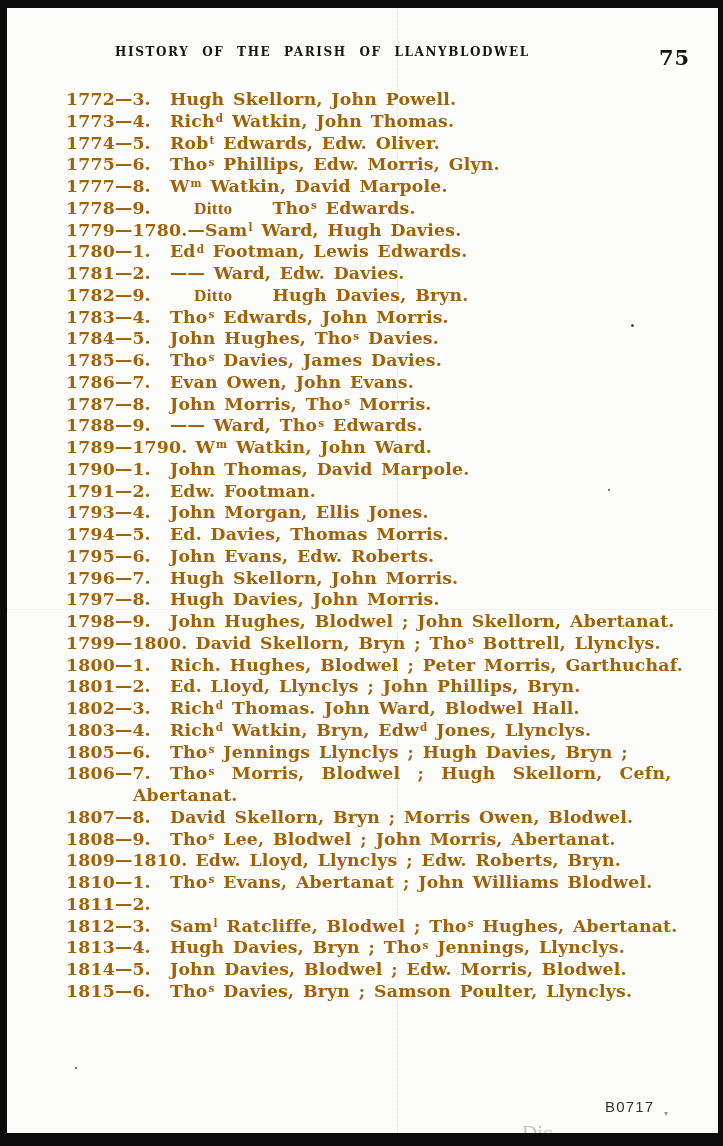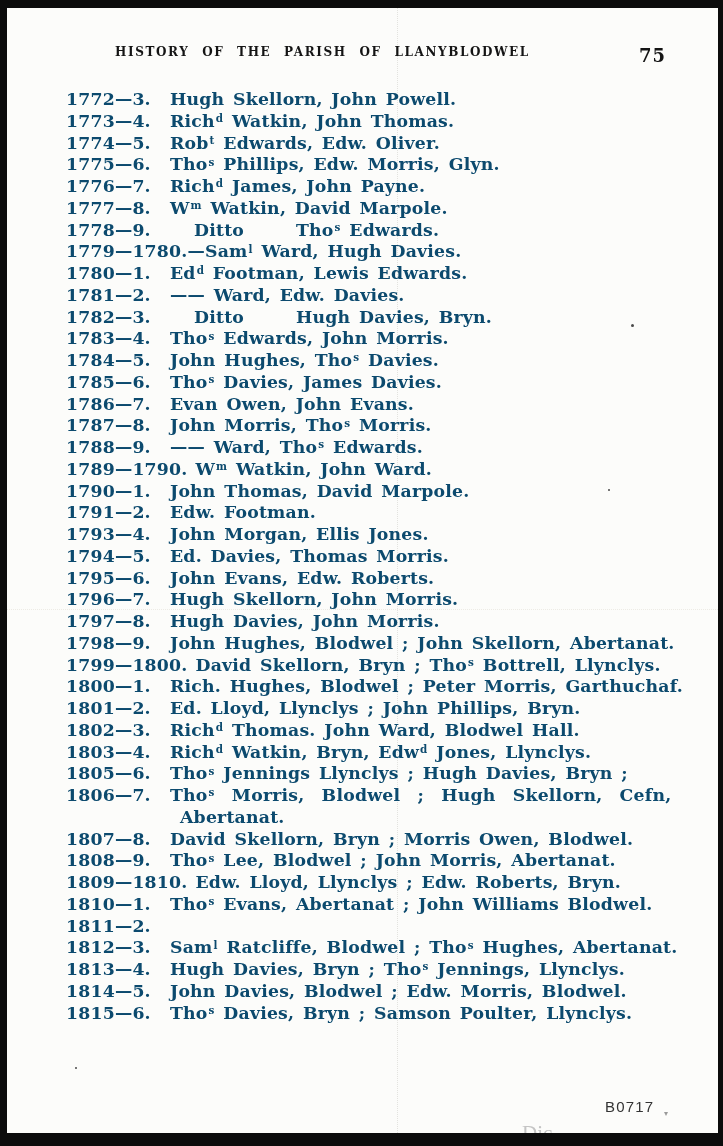--- a/index.html
+++ b/index.html
@@ -20,35 +20,35 @@
   .speck.s2{left:601px;top:481px;width:2px;height:2px;}
   .speck.s3{left:68px;top:1059px;width:2px;height:2px;}
 
   .header{position:absolute;top:37px;left:0;width:100%;height:24px;}
   .title{
     position:absolute;left:108px;top:0;
     font-size:12px;font-weight:700;color:#141414;
     letter-spacing:1.6px;word-spacing:7px;white-space:nowrap;
   }
   .pagenum{
-    position:absolute;left:632px;top:0;
-    font-size:18px;font-weight:700;color:#141414;letter-spacing:1px;
+    position:absolute;left:652px;top:0;
+    font-size:21px;font-weight:700;color:#141414;letter-spacing:1px;
   }
 
   .list{position:absolute;top:81px;left:59px;width:648px;}
   .row{
     display:flex;align-items:baseline;
-    line-height:21.75px;font-size:17.3px;font-weight:700;color:#0c4a6e;
+    line-height:21.75px;font-size:17.3px;font-weight:700;color:#a16207;
     letter-spacing:0.2px;word-spacing:2.5px;white-space:nowrap;
   }
   .year{flex:0 0 auto;min-width:96px;margin-right:8px;}
   .year.joined{margin-right:0;min-width:0;}
-  .mid{margin-left:24px;margin-right:52px;}
+  .mid{margin-left:24px;margin-right:40px;font-family:Liberation Serif, serif;}
   .names.wide{word-spacing:11px;}
-  .cont{margin-left:114px;text-align:right;}
+  .cont{margin-left:67px;text-align:right;}
   sup{font-size:60%;line-height:0;vertical-align:baseline;position:relative;top:-0.45em;margin-left:1px;}
 
   .footer-code{
     position:absolute;left:598px;top:1090px;
     font-family:"Liberation Sans", sans-serif;font-size:15px;color:#333;
     letter-spacing:1.2px;
   }
   .footer-mark{
     position:absolute;left:657px;top:1101px;
     font-family:"Liberation Sans", sans-serif;font-size:8px;color:#9a9a9a;
@@ -84,24 +84,20 @@
       </div>
       <div class="row">
         <span class="year">1774—5.</span>
         <span class="names">Rob<sup>t</sup> Edwards, Edw. Oliver.</span>
       </div>
       <div class="row">
         <span class="year">1775—6.</span>
         <span class="names">Tho<sup>s</sup> Phillips, Edw. Morris, Glyn.</span>
       </div>
       <div class="row">
-        <span class="year">1776—7.</span>
-        <span class="names">Rich<sup>d</sup> James, John Payne.</span>
-      </div>
-      <div class="row">
         <span class="year">1777—8.</span>
         <span class="names">W<sup>m</sup> Watkin, David Marpole.</span>
       </div>
       <div class="row">
         <span class="year">1778—9.</span>
         <span class="mid">Ditto</span>
         <span class="names">Tho<sup>s</sup> Edwards.</span>
       </div>
       <div class="row">
         <span class="year joined">1779—1780.—</span>
@@ -109,21 +105,21 @@
       </div>
       <div class="row">
         <span class="year">1780—1.</span>
         <span class="names">Ed<sup>d</sup> Footman, Lewis Edwards.</span>
       </div>
       <div class="row">
         <span class="year">1781—2.</span>
         <span class="names">—— Ward, Edw. Davies.</span>
       </div>
       <div class="row">
-        <span class="year">1782—3.</span>
+        <span class="year">1782—9.</span>
         <span class="mid">Ditto</span>
         <span class="names">Hugh Davies, Bryn.</span>
       </div>
       <div class="row">
         <span class="year">1783—4.</span>
         <span class="names">Tho<sup>s</sup> Edwards, John Morris.</span>
       </div>
       <div class="row">
         <span class="year">1784—5.</span>
         <span class="names">John Hughes, Tho<sup>s</sup> Davies.</span>

